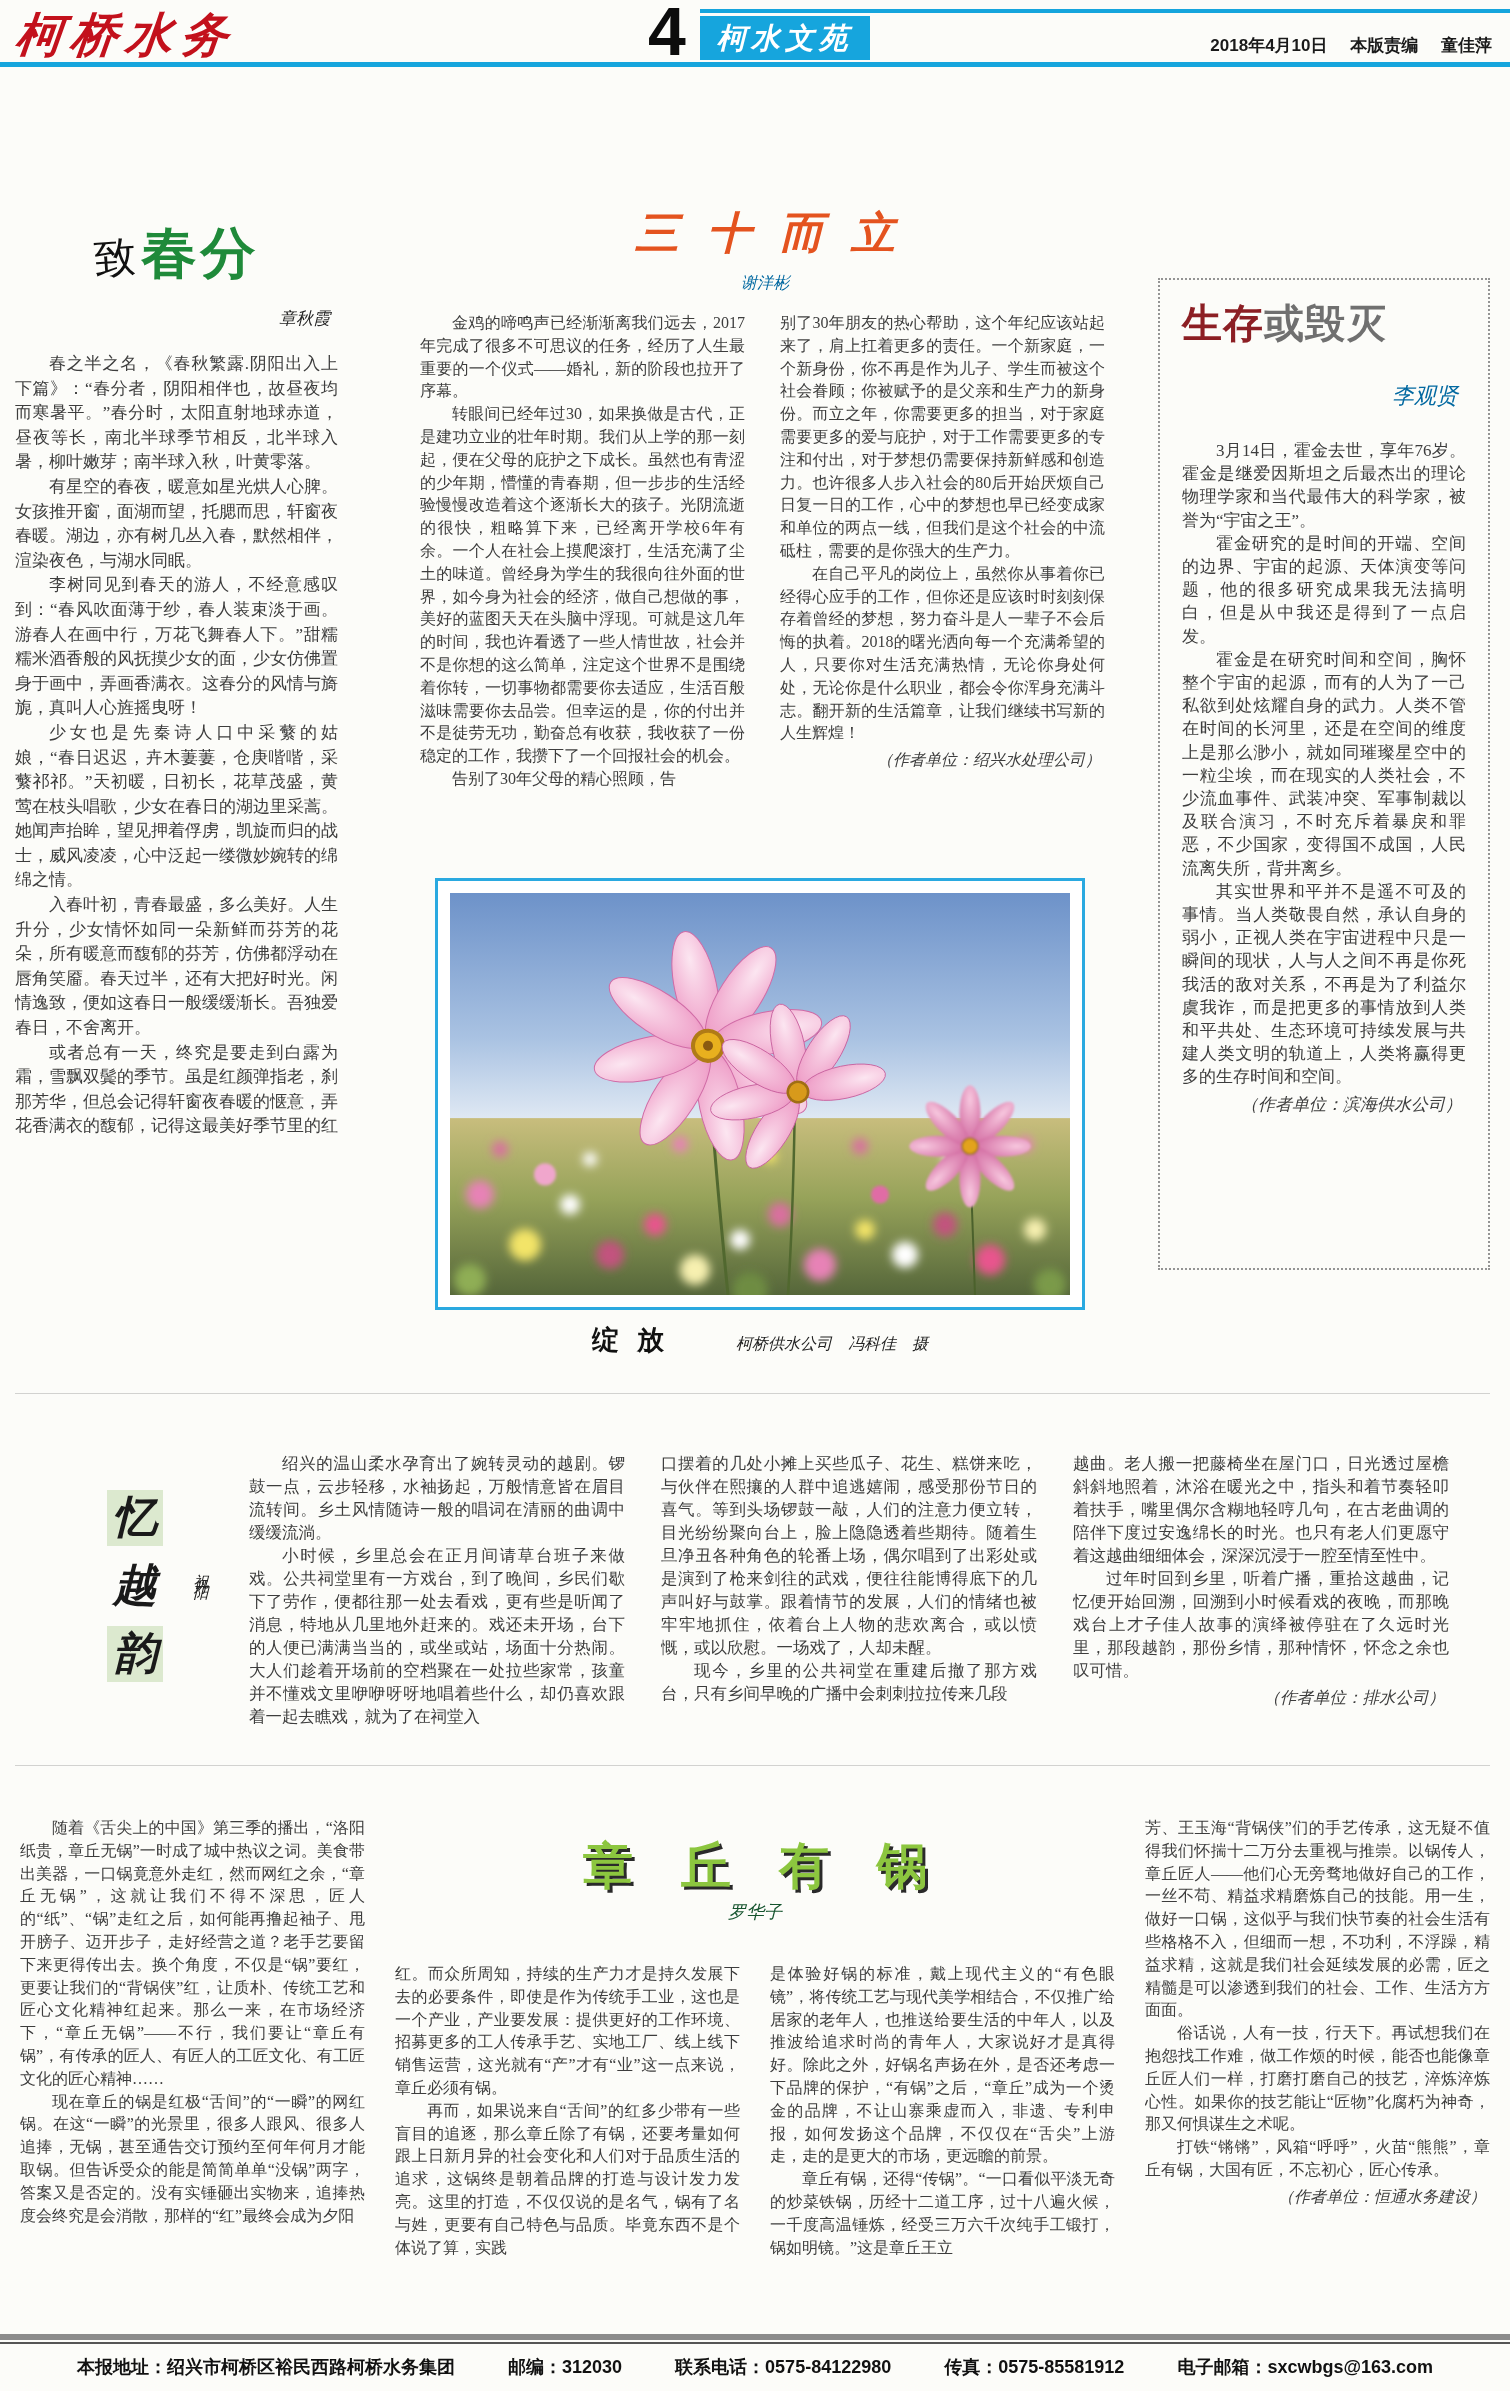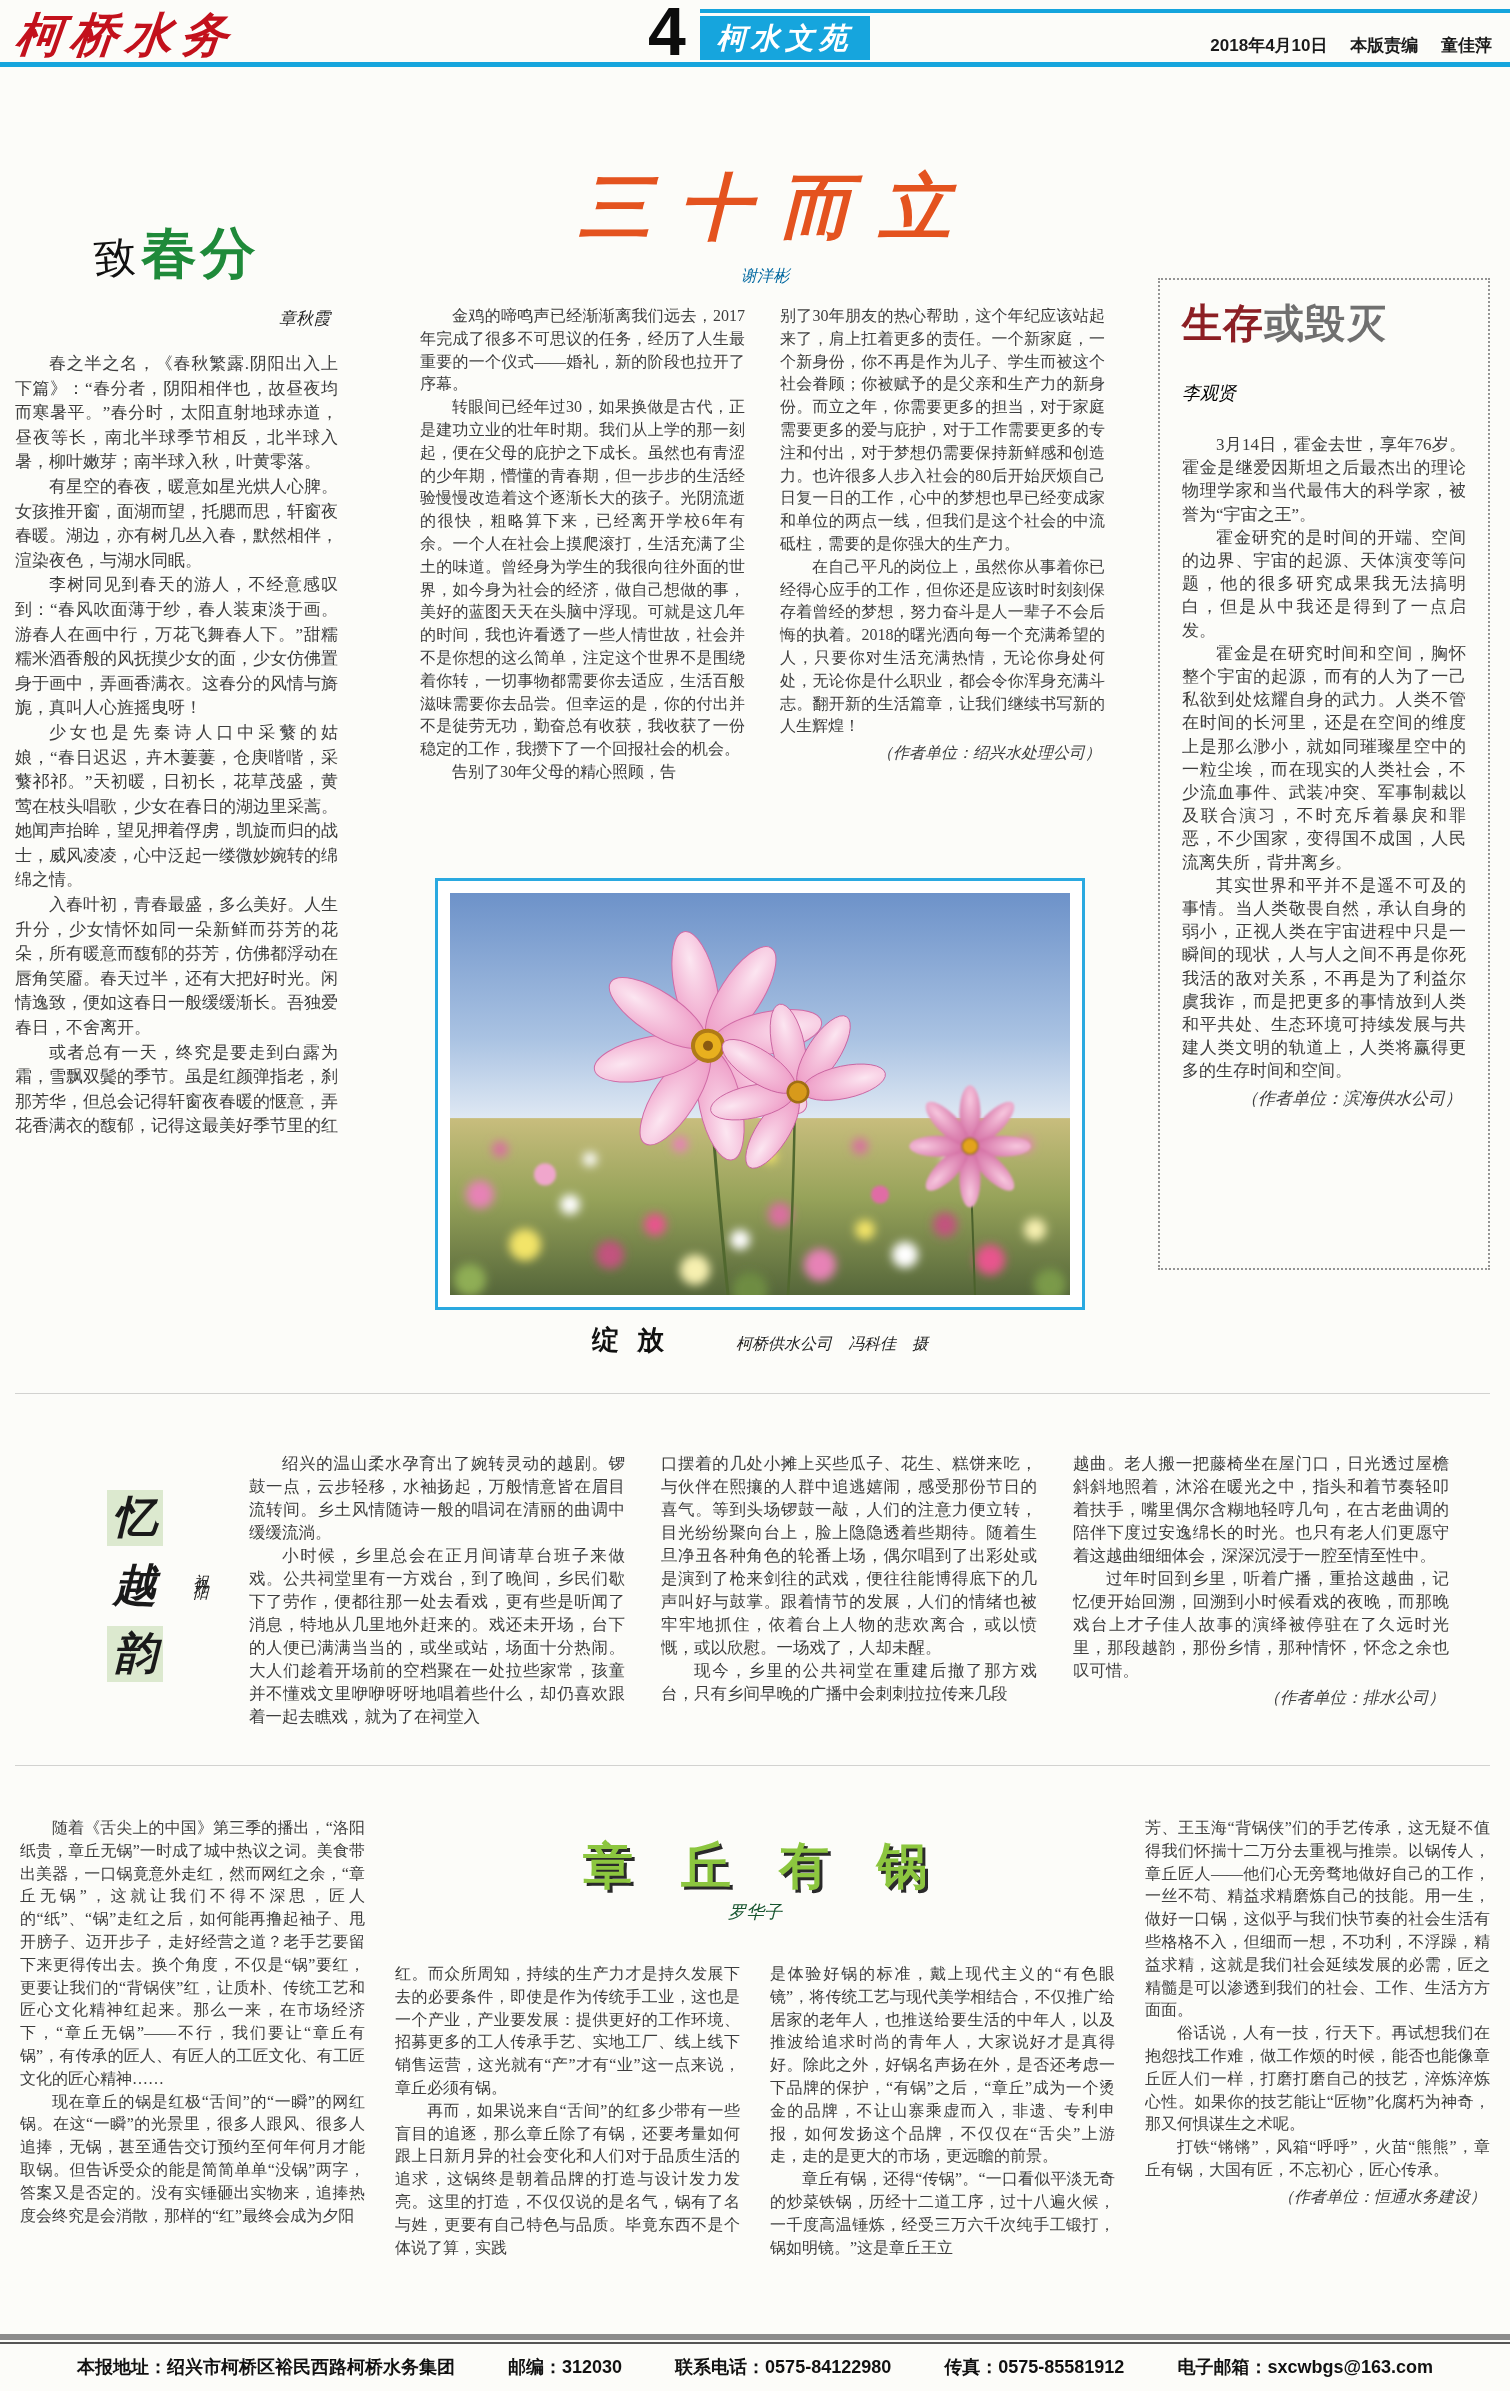--- a/index.html
+++ b/index.html
@@ -32,43 +32,43 @@
   .a1 { position:absolute; left:15px; top:175px; width:323px; height:960px; overflow:hidden; }
   .a1-title { margin-top:42px; text-align:center; white-space:nowrap; }
   .a1-title .t-script { font-size:42px; color:#111; display:inline-block; transform:rotate(-4deg); margin-right:6px; }
   .a1-title .t-green { font-size:55px; font-weight:bold; color:#1f8a3a; letter-spacing:4px;
     font-family:"Liberation Sans","DejaVu Sans",sans-serif; }
   .a1-author { text-align:right; padding-right:8px; margin-top:16px; font-size:17px; font-style:italic; color:#222; }
   .a1-body { margin-top:22px; font-size:17px; line-height:24.6px; }
 
   
   .a2 { position:absolute; left:420px; top:160px; width:690px; }
-  .a2-title { text-align:center; font-size:72px; font-weight:bold; font-style:italic; color:#e4531f;
-    letter-spacing:28px; padding-left:28px; white-space:nowrap; }
+  .a2-title { text-align:center; font-size:44px; font-weight:bold; font-style:italic; color:#e4531f;
+    letter-spacing:28px; padding-left:28px; white-space:nowrap;margin-top:44px; }
   .a2-author { text-align:center; margin-top:10px; font-size:16px; font-style:italic; color:#0369a1; }
   .a2-cols { display:flex; gap:35px; margin-top:18px; height:585px; overflow:hidden; }
   .a2-col { width:325px; font-size:16px; line-height:22.8px; }
 
   
   .photo-frame { position:absolute; left:435px; top:878px; width:650px; height:432px;
     border:3px solid #2aa9e0; background:#fff; padding:12px; }
   .photo-frame svg { display:block; width:100%; height:100%; }
   .photo-caption { position:absolute; left:435px; top:1322px; width:650px; text-align:center; white-space:nowrap; }
   .cap-title { font-size:27px; font-weight:bold; color:#111; letter-spacing:18px;
     font-family:"Liberation Sans","DejaVu Sans",sans-serif; }
   .cap-credit { font-size:16px; font-style:italic; color:#222; margin-left:50px; }
 
   
   .a3 { position:absolute; left:1158px; top:278px; width:332px; height:992px;
     border:2px dotted #949494; padding:16px 22px; overflow:hidden; }
   .a3-title { font-size:40px; font-weight:bold; white-space:nowrap;
     font-family:"Liberation Sans","DejaVu Sans",sans-serif; letter-spacing:1px; }
   .a3-title .em { color:#8c1f24; }
   .a3-title .rest { color:#707070; }
-  .a3-author { text-align:left; padding-right:8px; margin-top:30px; font-size:18px; font-style:italic; color:#000000; }
+  .a3-author { text-align:right; padding-right:8px; margin-top:30px; font-size:22px; font-style:italic; color:#0369a1; }
   .a3-body { margin-top:28px; font-size:17px; line-height:23.2px; }
 
   
   .divider { position:absolute; left:15px; width:1475px; height:1px; background:#d2d2d0; }
   .div1 { top:1393px; } .div2 { top:1765px; }
 
   
   .a4 { position:absolute; left:95px; top:1412px; width:1400px; display:flex; }
   .a4-titleblock { position:relative; width:128px; flex:none; padding-top:78px; }
   .a4-char { width:56px; height:56px; margin:0 0 12px 12px; font-size:44px; font-weight:bold;

